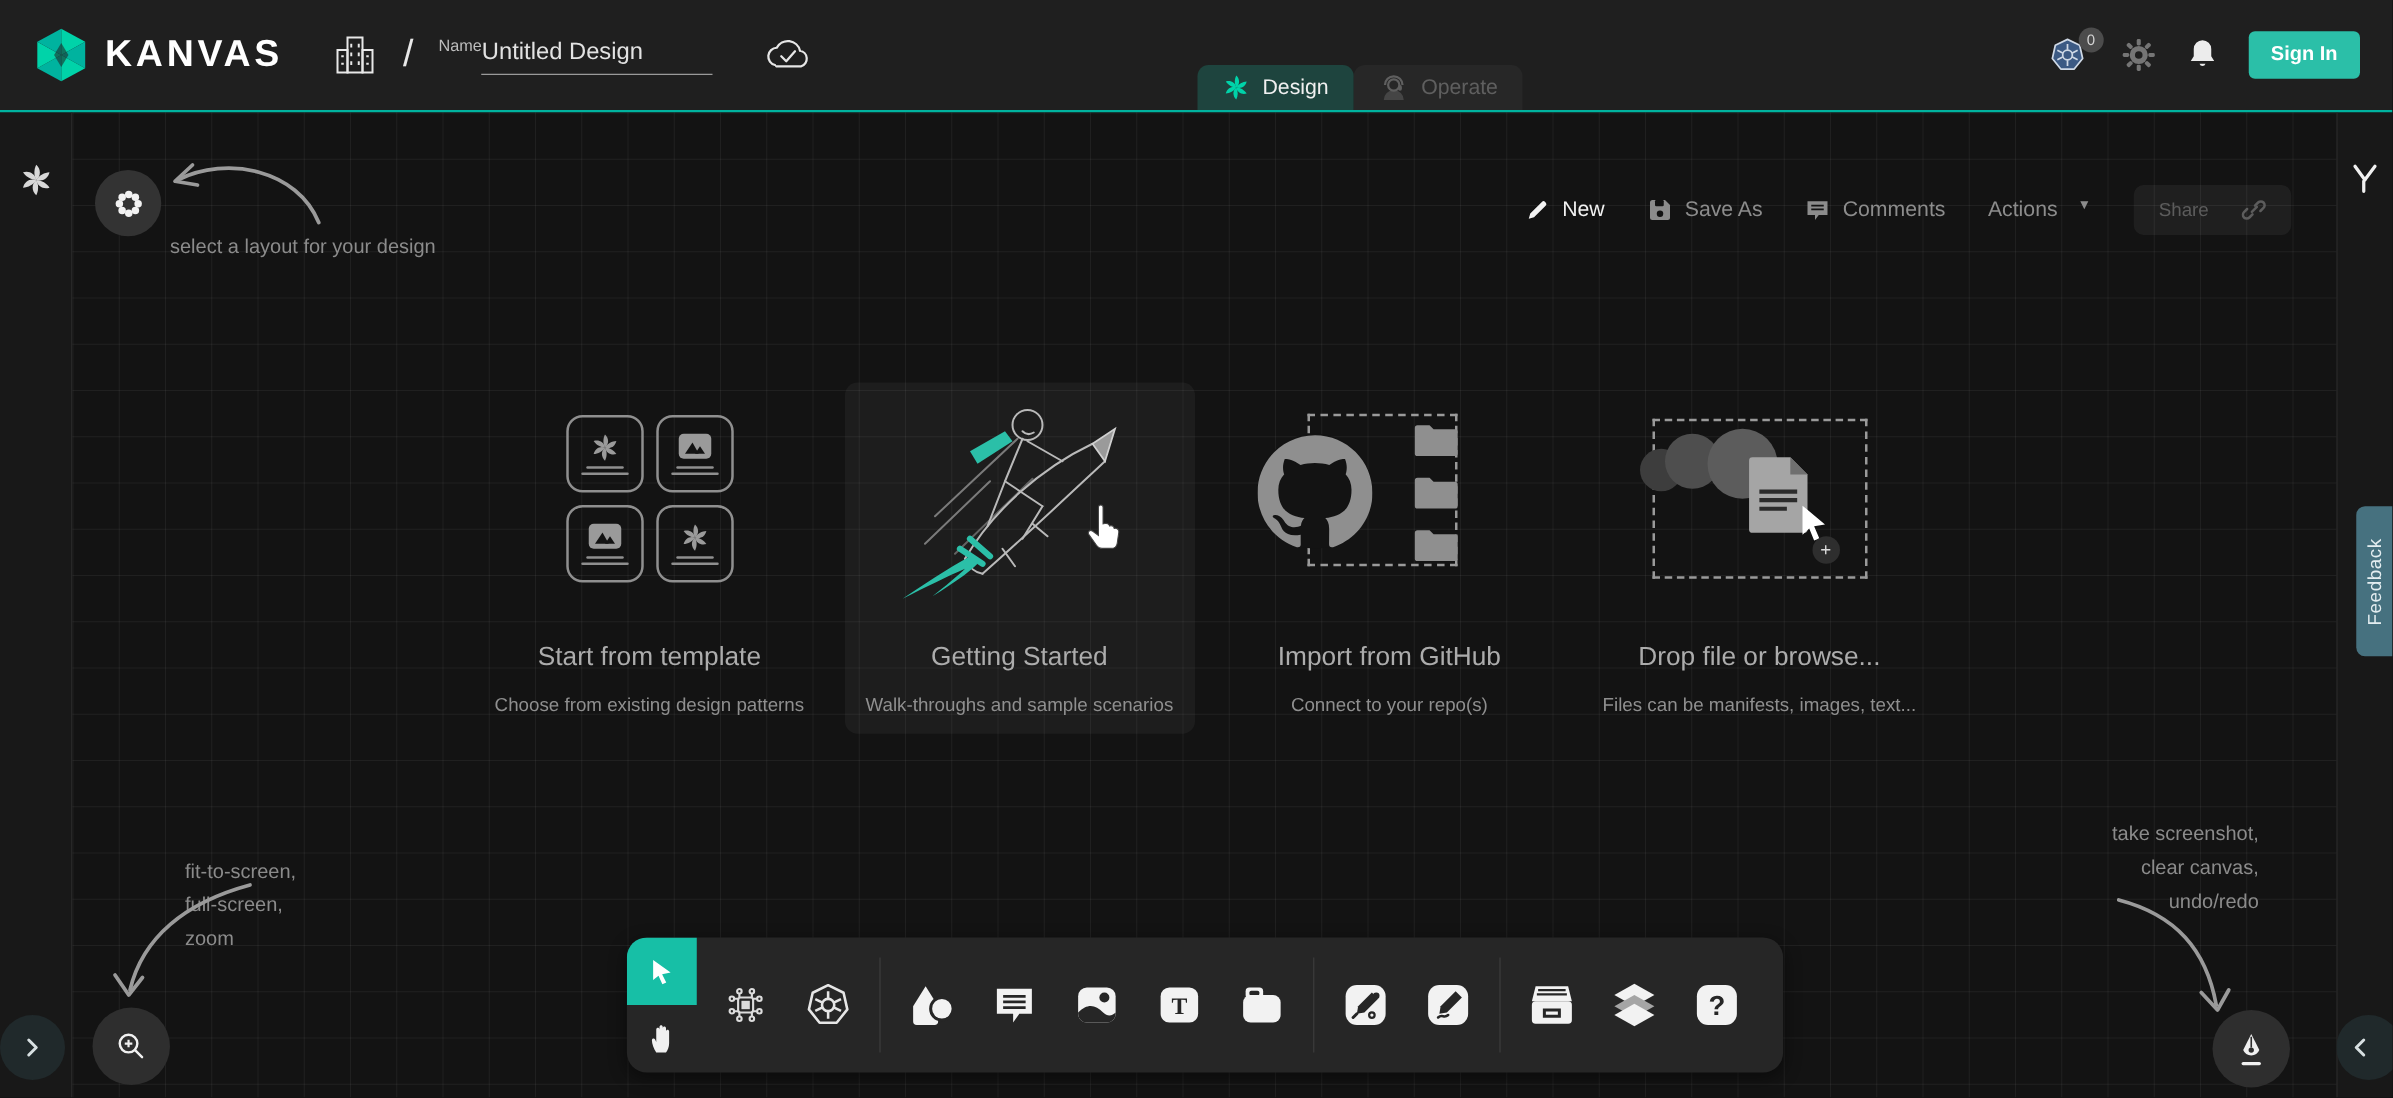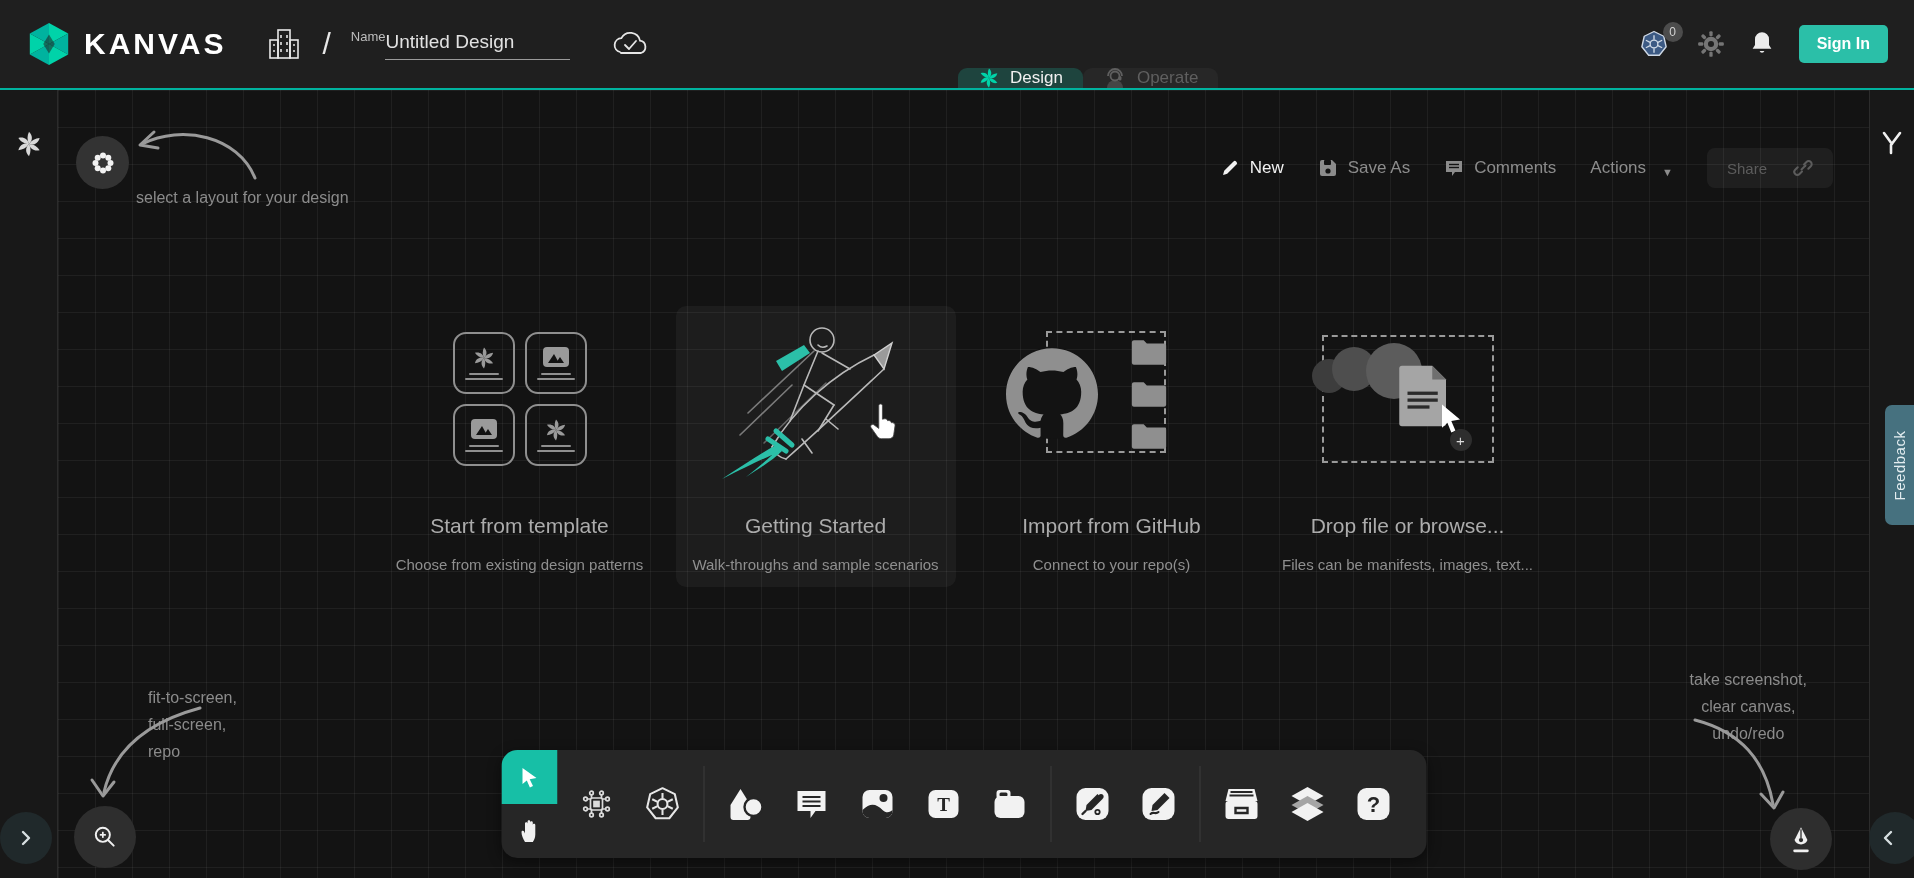--- a/index.html
+++ b/index.html
@@ -22,21 +22,21 @@
   .name-input{
     background:transparent;border:none;border-bottom:1px solid #9a9a9a;
     color:#e2e2e2;font-size:19px;font-family:"Liberation Sans",sans-serif;
     width:185px;padding:2px 0 6px 0;outline:none;
   }
   .cloud-save{margin-left:40px;display:flex;align-items:center;}
   .tabs{
     position:absolute;left:958px;bottom:0;display:flex;align-items:flex-end;
   }
   .tab{
-    display:flex;align-items:center;gap:10px;height:20px;padding:0 20px;
+    display:flex;align-items:center;gap:10px;height:36px;padding:0 20px;
     border-radius:9px 9px 0 0;font-size:17px;cursor:pointer;
   }
   .tab.active{background:#1e443e;color:#f0f0f0;}
   .tab.inactive{background:#272727;color:#5f5f5f;}
   .header-right{margin-left:auto;display:flex;align-items:center;gap:24px;}
   .k8s-wrap{position:relative;width:34px;height:30px;}
   .badge{
     position:absolute;top:-7px;right:-10px;width:20px;height:20px;border-radius:50%;
     background:#4c4c4c;color:#d4d4d4;font-size:12px;display:flex;align-items:center;justify-content:center;
   }
@@ -70,27 +70,27 @@
     position:absolute;border-radius:50%;display:flex;align-items:center;justify-content:center;
     cursor:pointer;
   }
   .layout-btn{left:18px;top:46px;width:53px;height:53px;background:#333333;}
   .zoom-btn{left:16px;top:716px;width:62px;height:62px;background:#2e2e2e;}
   .pen-btn{right:37px;top:718px;width:62px;height:62px;background:#2e2e2e;}
   .chev-btn{width:52px;height:52px;background:#20292b;color:#cfd8da;}
   .hint{color:#8b8b8b;font-size:16px;line-height:27px;}
   .hint-layout{position:absolute;left:78px;top:94px;}
   .hint-bl{position:absolute;left:90px;top:594px;text-align:left;}
-  .hint-br{position:absolute;right:62px;top:576px;text-align:center;}
+  .hint-br{position:absolute;right:62px;top:564px;text-align:right;}
   .arrow-svg{position:absolute;pointer-events:none;}
   
   .info-bar{
     position:absolute;top:58px;right:36px;display:flex;align-items:center;gap:34px;
   }
-  .info-item{display:flex;align-items:flex-end;gap:10px;font-size:17px;color:#8c8c8c;cursor:pointer;}
+  .info-item{display:flex;align-items:flex-start;gap:10px;font-size:17px;color:#8c8c8c;cursor:pointer;}
   .info-item.bright{color:#f2f2f2;}
   .share-btn{
     display:flex;align-items:center;gap:26px;background:rgba(255,255,255,.055);
     border-radius:8px;padding:10px 20px;color:#5c5c5c;font-size:15px;cursor:pointer;
   }
   .caret{font-size:11px;color:#8c8c8c;margin-left:6px;}
   
   .cards-row{
     position:absolute;top:216px;left:0;right:0;display:flex;justify-content:center;
     gap:16px;align-items:flex-start;
@@ -461,21 +461,21 @@
           </div>
         </div>
         <div class="card-title">Drop file or browse...</div>
         <div class="card-sub">Files can be manifests, images, text...</div>
       </div>
     </div>
 
     <div class="hint hint-bl">
       <div>fit-to-screen,</div>
       <div>full-screen,</div>
-      <div>repo</div>
+      <div>zoom</div>
     </div>
     <svg class="arrow-svg" style="left:24px;top:610px;" width="130" height="110" viewBox="0 0 130 110">
       <path d="M118 8 C66 22 32 50 22 92" fill="none" stroke="#9a9a9a" stroke-width="3" stroke-linecap="round"></path>
       <path d="M10 80 L21 96 L32 82" fill="none" stroke="#9a9a9a" stroke-width="3" stroke-linecap="round" stroke-linejoin="round"></path>
     </svg>
     <div class="round-btn zoom-btn">
       <svg width="26" height="26" viewBox="0 0 24 24">
         <circle cx="10" cy="10" r="6.5" fill="none" stroke="#f0f0f0" stroke-width="1.8"></circle>
         <line x1="15" y1="15" x2="20" y2="20" stroke="#f0f0f0" stroke-width="1.8" stroke-linecap="round"></line>
         <line x1="7.2" y1="10" x2="12.8" y2="10" stroke="#f0f0f0" stroke-width="1.6"></line>

